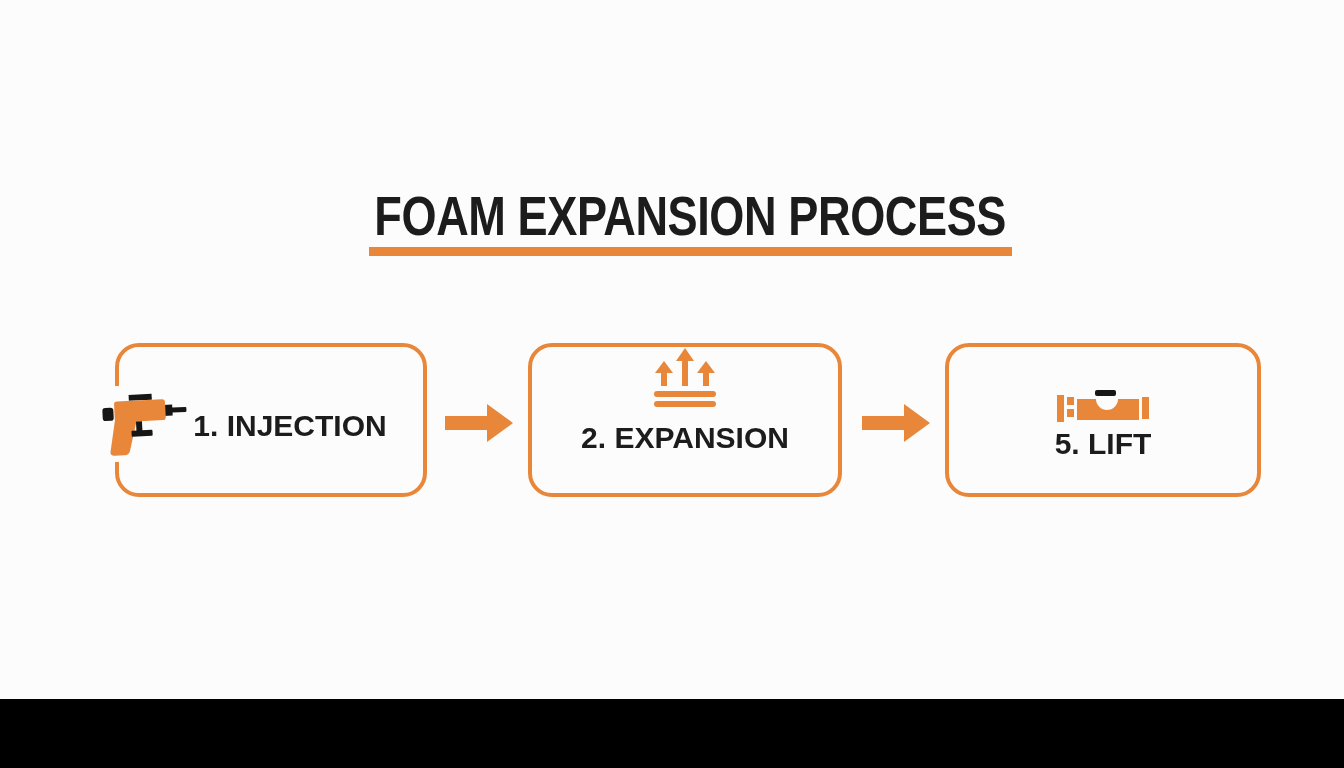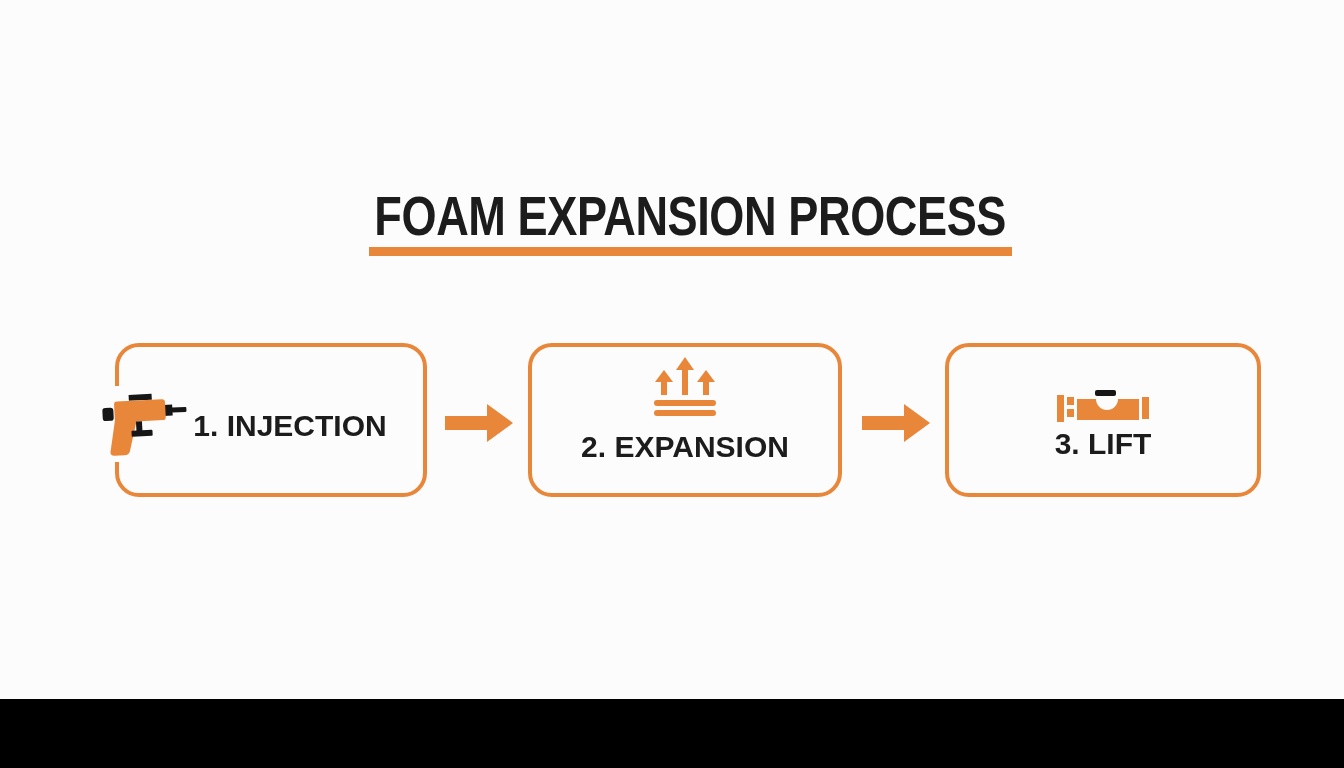--- a/index.html
+++ b/index.html
@@ -29,21 +29,21 @@
     position:absolute;left:369px;top:247px;width:643px;height:9px;
     background:var(--accent);
   }
 
   
   .step-box{
     position:absolute;top:343px;height:154px;
     border:4px solid var(--accent);border-radius:24px;background:var(--bg);
   }
   .box-1{left:115px;width:312px;}
-  .box-2{left:528px;width:314px;display:flex;flex-direction:column;align-items:center;padding-top:9px;}
+  .box-2{left:528px;width:314px;display:flex;flex-direction:column;align-items:center;}
   .box-3{left:945px;width:316px;display:flex;flex-direction:column;align-items:center;padding-top:40px;}
 
   .step-label{
     font-size:30px;font-weight:bold;color:var(--step-text);
     white-space:nowrap;letter-spacing:0;
   }
   .label-1{
     position:absolute;left:62px;right:24px;top:0;bottom:0;
     display:flex;align-items:center;justify-content:center;padding-top:12px;
   }
@@ -129,17 +129,17 @@
   <div class="step-box box-3">
     <svg width="98" height="36" viewBox="0 0 98 36" aria-hidden="true">
       <rect class="fill-accent" x="3" y="8" width="7" height="27"></rect>
       <rect class="fill-accent" x="13" y="10" width="7" height="8"></rect>
       <rect class="fill-accent" x="13" y="22" width="7" height="8"></rect>
       <rect class="fill-accent" x="23" y="12" width="62" height="21"></rect>
       <circle class="fill-bg" cx="53" cy="12" r="11"></circle>
       <rect class="fill-black" x="41" y="3" width="21" height="6" rx="2"></rect>
       <rect class="fill-accent" x="88" y="10" width="7" height="22"></rect>
     </svg>
-    <div class="step-label">3. LIFT</div>
+    <div class="step-label">5. LIFT</div>
   </div>
 
   <div class="footer-bar"></div>
 </div>
 
 </body></html>

